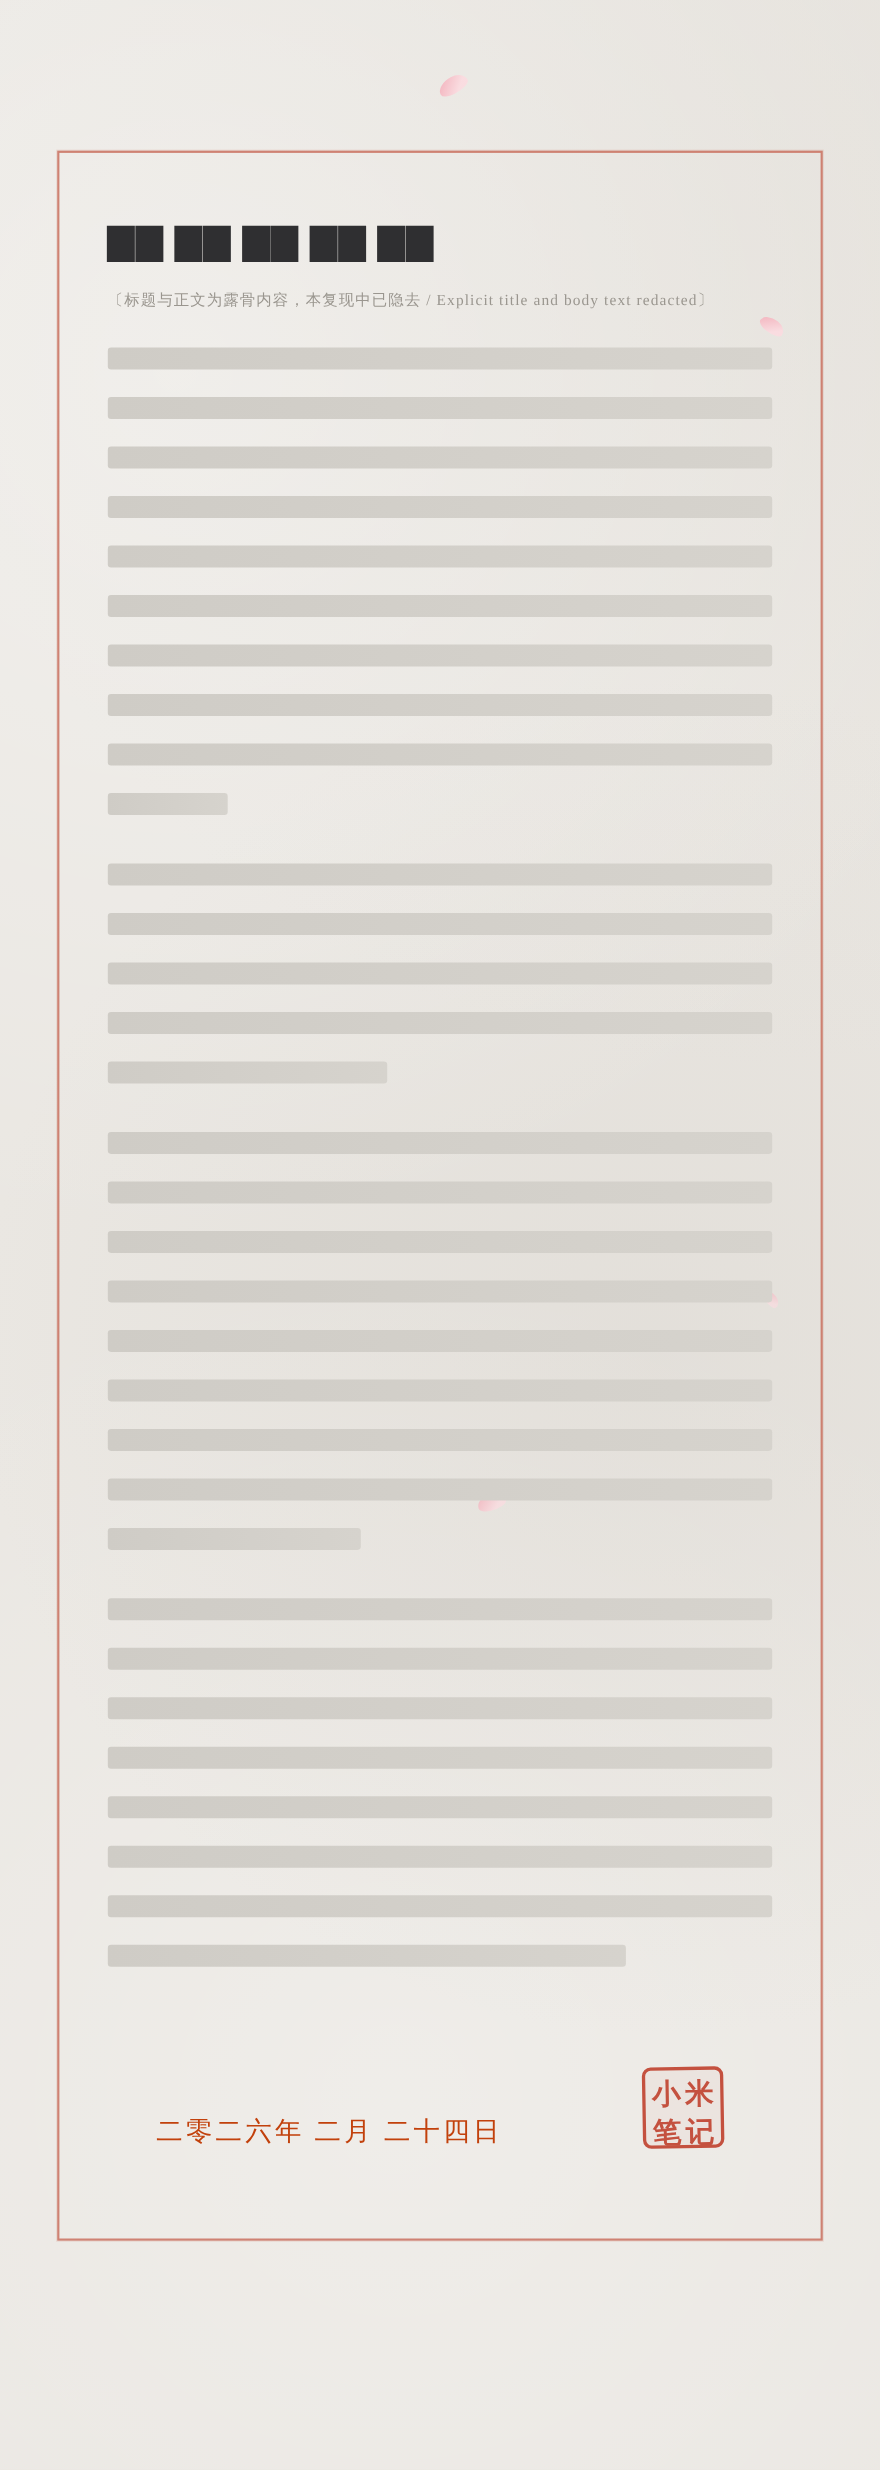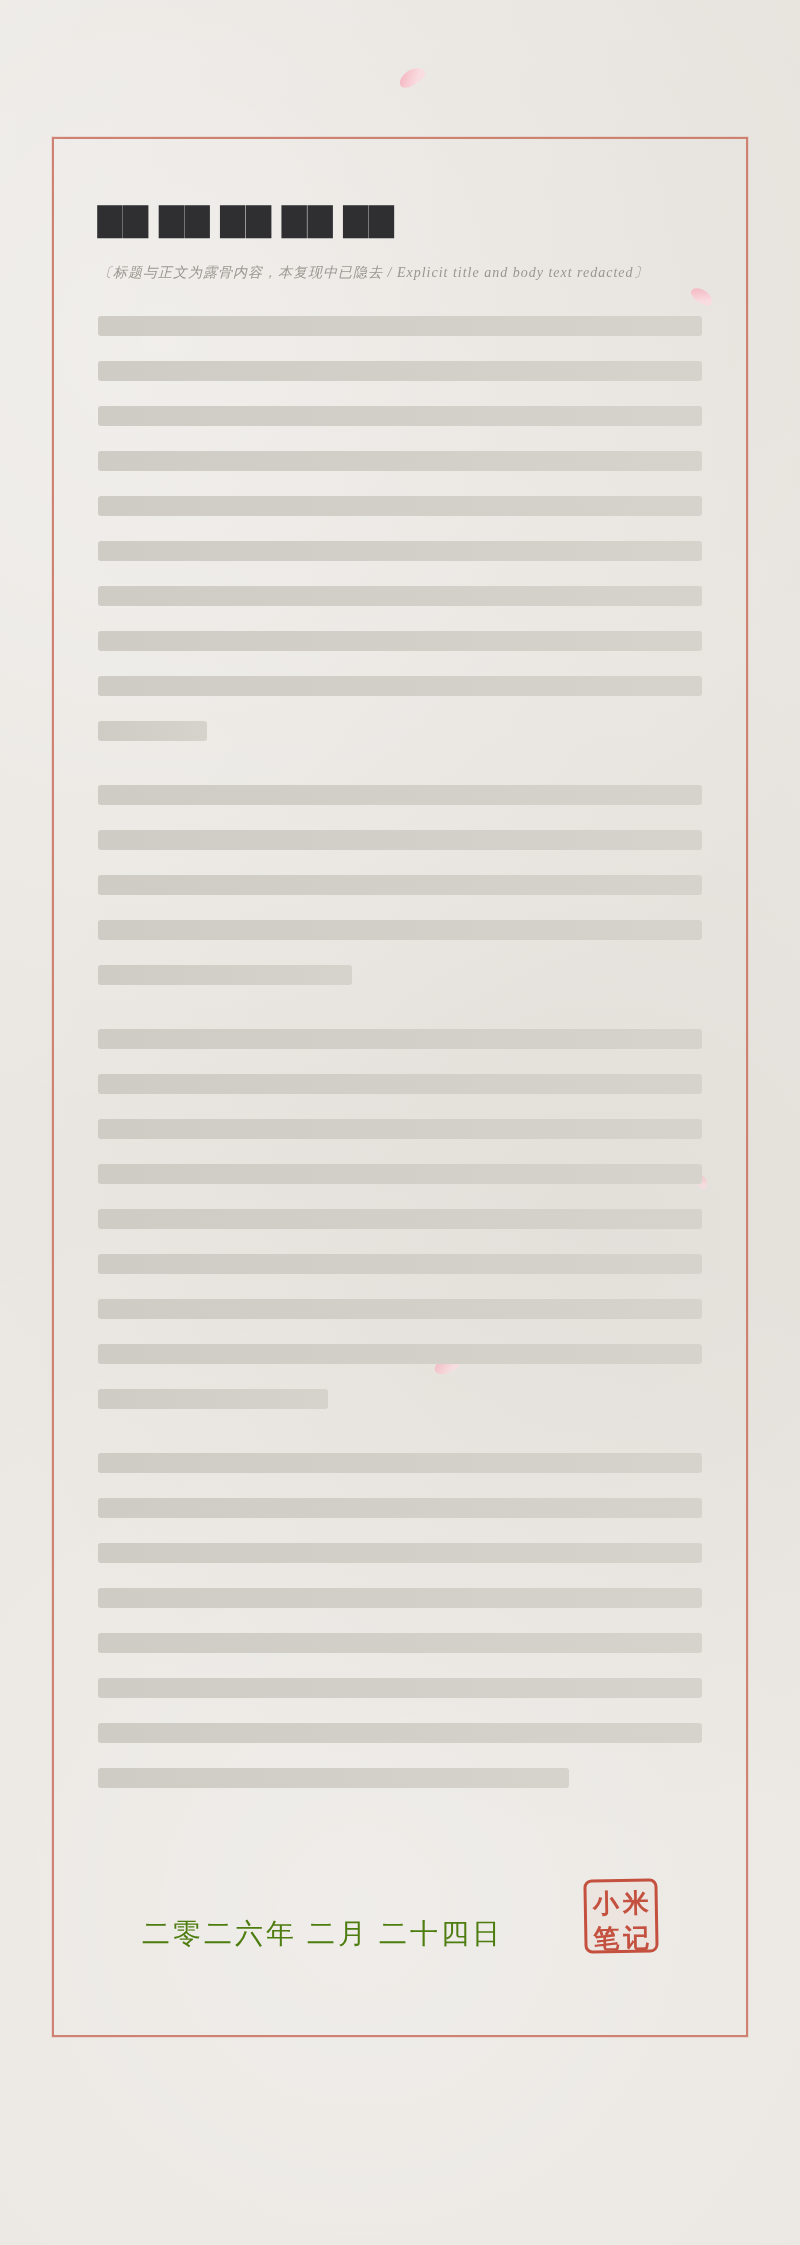--- a/index.html
+++ b/index.html
@@ -20,34 +20,34 @@
     box-shadow: 0 0 0 1px rgba(201,112,94,0.15);
   }
   .content {
     position: absolute; left: 44px; right: 44px; top: 48px; bottom: 40px;
   }
   .title {
     font-size: 31px; font-weight: bold; letter-spacing: 2px;
     color: #2f2f31; margin: 14px 0 26px 0;
   }
   .redaction-notice {
-    font-size: 14px; color: #9a968f; font-style: italic;
+    font-size: 14px; color: #9a968f; 
     margin-bottom: 34px; letter-spacing: 1px;
   }
   .paragraph { margin-bottom: 44px; }
   .line {
     height: 20px; margin-bottom: 25px; border-radius: 3px;
     background: linear-gradient(90deg, #cfccc6, #d6d3cd);
   }
   .line:last-child { margin-bottom: 0; }
   .footer-row {
     position: absolute; left: 44px; right: 44px; bottom: 42px;
     display: flex; justify-content: space-between; align-items: flex-end;
   }
-  .date { font-size: 28px; color: #4d7c0f; letter-spacing: 3px; }
+  .date { font-size: 24px; color: #c2410c; letter-spacing: 3px; }
   .seal {
     width: 74px; height: 74px; box-sizing: border-box;
     border: 3px solid #c4513f; border-radius: 8px;
     display: grid; grid-template-columns: 1fr 1fr; grid-template-rows: 1fr 1fr;
     padding: 4px; transform: rotate(-1deg);
     background: rgba(196,81,63,0.04);
   }
   .seal-char {
     display: flex; align-items: center; justify-content: center;
     font-size: 26px; color: #c4513f; font-weight: bold;

